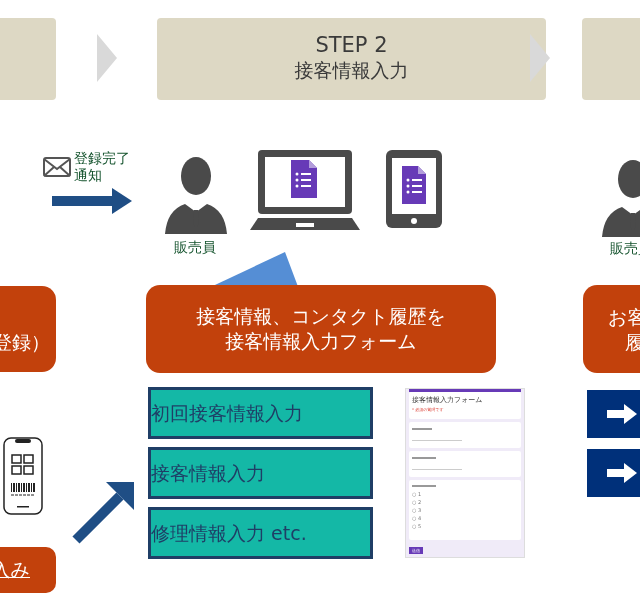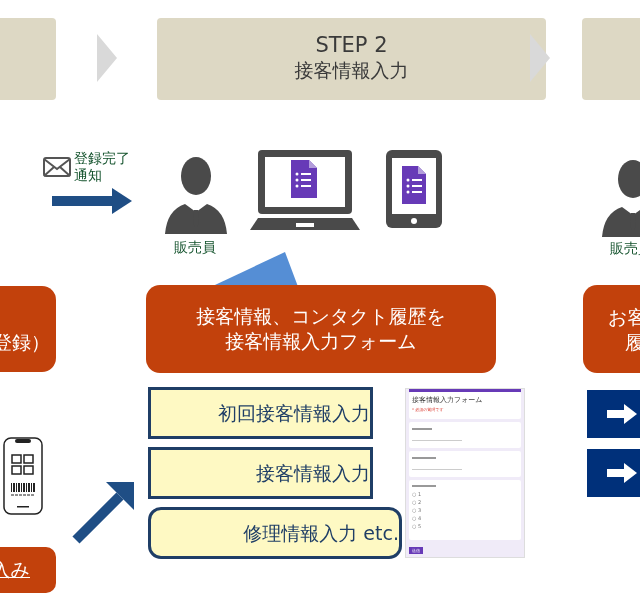--- a/index.html
+++ b/index.html
@@ -5,21 +5,21 @@
   html, body { margin:0; padding:0; }
   body { width:640px; height:612px; position:relative; overflow:hidden; background:#ffffff;
          font-family:"DejaVu Sans","Liberation Sans",sans-serif; color:#222; }
   .abs { position:absolute; }
   .step-box { background:#ddd8c4; border-radius:4px; color:#3a3a3a; text-align:center; }
   .step-title { font-size:21px; line-height:26px; margin-top:14px; }
   .step-sub { font-size:19px; line-height:24px; }
   .chevron { width:0; height:0; border-top:24px solid transparent; border-bottom:24px solid transparent; border-left:20px solid #d9d9d9; }
   .bubble { background:#c2410c; border-radius:14px; color:#fff; text-align:center; }
   .label-small { font-size:14px; color:#14532d; }
-  .menu-box { border:3px solid #1f3e66; background:#fef9c3; color:#1f3e66; font-size:19px; text-align:right; box-sizing:border-box; }
+  .menu-box { border:3px solid #1f3e66; background:#14b8a6; color:#1f3e66; font-size:19px; text-align:left; box-sizing:border-box; }
   .navy-box { background:#00307a; }
   .form { background:#f0ebf8; border:1px solid #ddd; box-sizing:border-box; overflow:hidden; }
   .form-card { background:#fff; margin:3px 3px 0 3px; border-radius:2px; }
   .tiny { font-size:5px; color:#777; }
 </style>
 </head>
 <body>
 
 <div class="abs step-box" style="left:-10px;top:18px;width:66px;height:82px;"></div>
 <div class="abs chevron" style="left:97px;top:34px;"></div>
@@ -126,21 +126,21 @@
   <div style="margin-top:19px;">接客情報、コンタクト履歴を</div>
   <div>接客情報入力フォーム</div>
 </div>
 
 <div class="abs menu-box" style="left:148px;top:387px;width:225px;height:52px;line-height:46px;">
   <span>初回接客情報入力</span>
 </div>
 <div class="abs menu-box" style="left:148px;top:447px;width:225px;height:52px;line-height:46px;">
   <span>接客情報入力</span>
 </div>
-<div class="abs menu-box" style="left:148px;top:507px;width:254px;height:52px;line-height:46px;border-radius:13px;">
+<div class="abs menu-box" style="left:148px;top:507px;width:225px;height:52px;line-height:46px;">
   <span>修理情報入力 etc.</span>
 </div>
 
 <div class="abs form" style="left:377px;top:388px;width:120px;height:170px;margin-left:28px;">
   <div style="height:3px;background:#673ab7;margin:0 3px;"></div>
   <div class="form-card" style="margin-top:0;height:27px;padding:3px;box-sizing:border-box;">
     <div style="font-size:7px;color:#333;">接客情報入力フォーム</div>
     <div style="font-size:4px;color:#d93025;margin-top:2px;">* 必須の質問です</div>
   </div>
   <div class="form-card" style="height:26px;padding:3px;box-sizing:border-box;">

